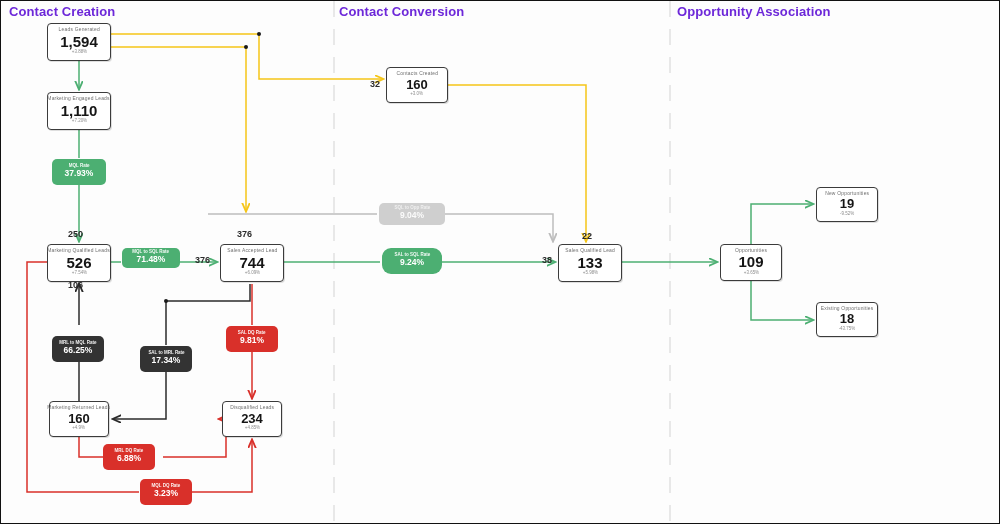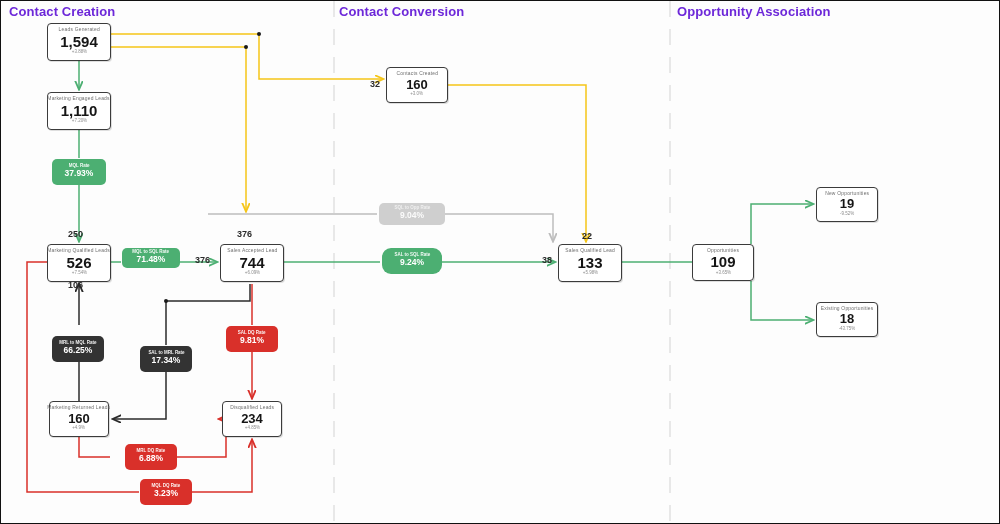--- a/index.html
+++ b/index.html
@@ -175,21 +175,21 @@
     <span class="n-value">160</span>
     <span class="n-delta">+4.9%</span>
   </div>
 
   <div class="node small" style="left:221px;top:400px;width:60px;height:36px;">
     <span class="n-title">Disqualified Leads</span>
     <span class="n-value">234</span>
     <span class="n-delta">+4.85%</span>
   </div>
 
-  <div class="node" style="left:691px;top:243px;width:62px;height:37px;text-align:center;">
+  <div class="node" style="left:719px;top:243px;width:62px;height:37px;text-align:center;">
     <span class="n-title">Opportunities</span>
     <span class="n-value">109</span>
     <span class="n-delta">+3.65%</span>
   </div>
 
   <div class="node small" style="left:815px;top:186px;width:62px;height:35px;">
     <span class="n-title">New Opportunities</span>
     <span class="n-value">19</span>
     <span class="n-delta">-9.52%</span>
   </div>
@@ -217,21 +217,21 @@
     <span class="p-value">66.25%</span>
   </div>
   <div class="pill dark" style="left:139px;top:345px;width:52px;height:26px;">
     <span class="p-title">SAL to MRL Rate</span>
     <span class="p-value">17.34%</span>
   </div>
   <div class="pill red" style="left:225px;top:325px;width:52px;height:26px;">
     <span class="p-title">SAL DQ Rate</span>
     <span class="p-value">9.81%</span>
   </div>
-  <div class="pill red" style="left:124px;top:443px;width:52px;height:26px;">
+  <div class="pill red" style="left:102px;top:443px;width:52px;height:26px;">
     <span class="p-title">MRL DQ Rate</span>
     <span class="p-value">6.88%</span>
   </div>
   <div class="pill red" style="left:139px;top:478px;width:52px;height:26px;">
     <span class="p-title">MQL DQ Rate</span>
     <span class="p-value">3.23%</span>
   </div>
   <div class="pill gray" style="left:378px;top:202px;width:66px;height:22px;">
     <span class="p-title">SQL to Opp Rate</span>
     <span class="p-value">9.04%</span>

